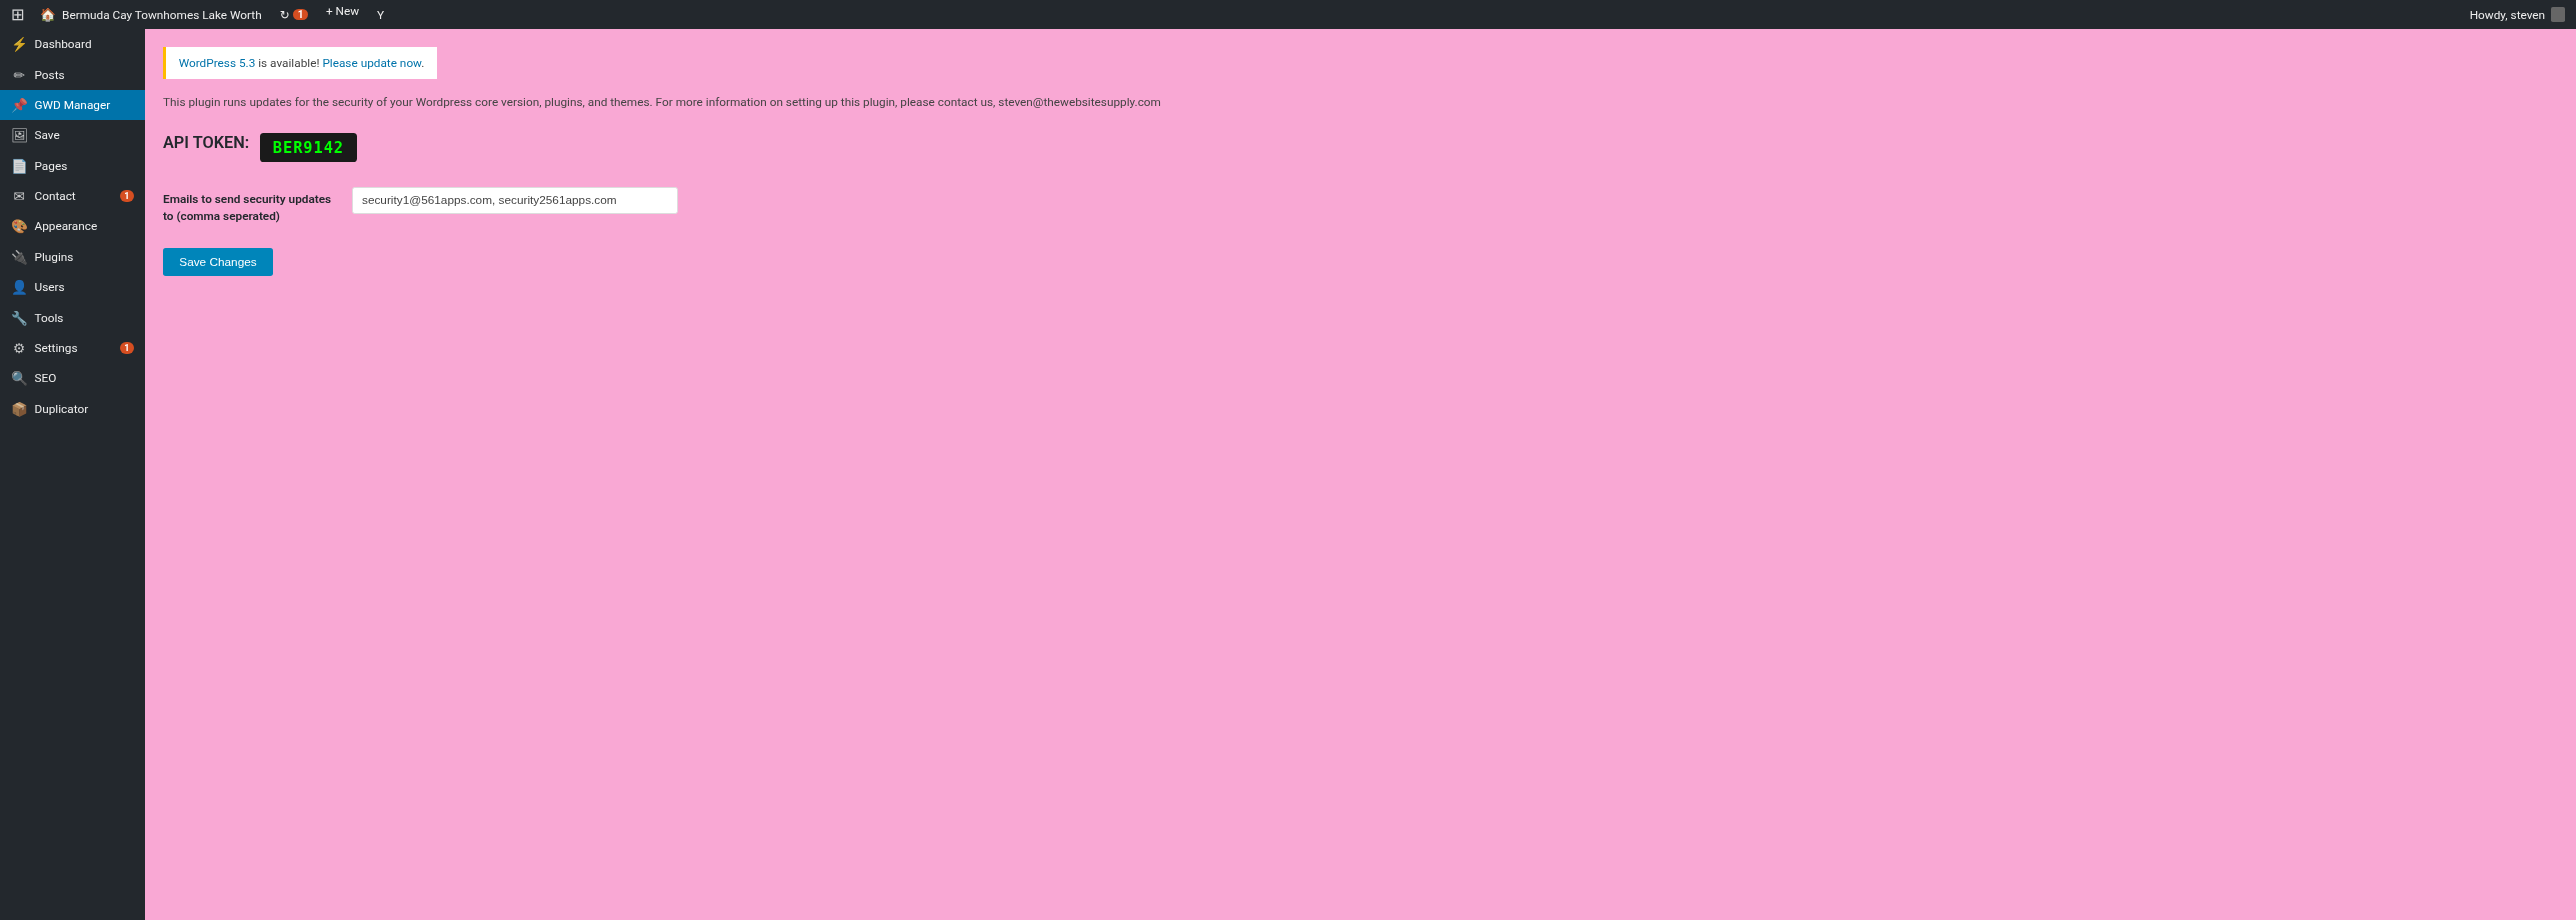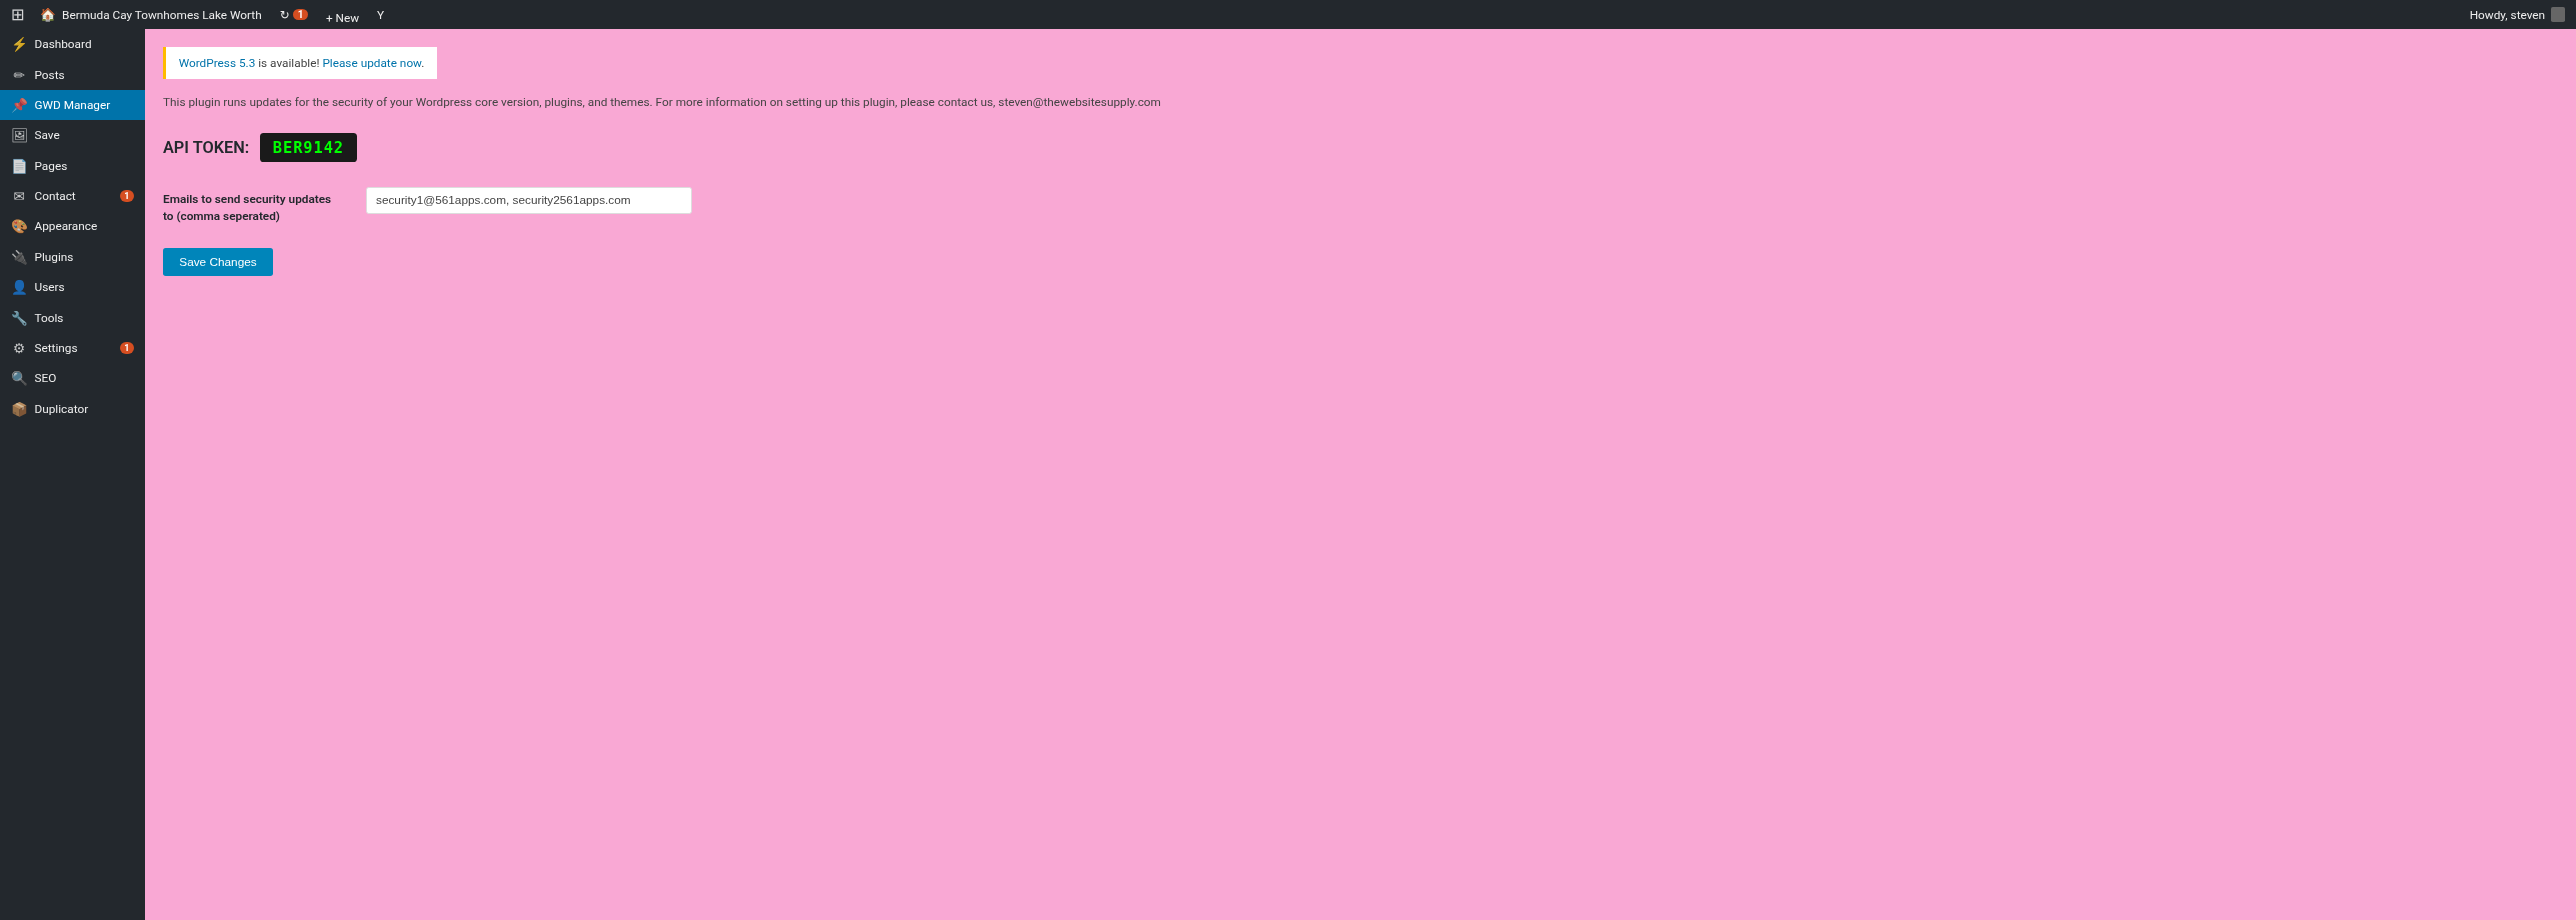--- a/index.html
+++ b/index.html
@@ -47,21 +47,21 @@
     .update-count {
       background: #d54e21;
       color: #fff;
       border-radius: 9px;
       padding: 0 4.5px;
       font-size: 10px;
       font-weight: bold;
     }
     .adminbar-new {
       display: flex;
-      align-items: flex-end;
+      align-items: flex-start;
       gap: 3.6px;
       padding: 0 9px;
       height: 21px;
       color: #eee;
     }
     .adminbar-yoast {
       padding: 0 9px;
       height: 29px;
       display: flex;
       align-items: center;
@@ -153,21 +153,21 @@
 
     .plugin-description {
       font-size: 11.8px;
       color: #444;
       margin-bottom: 22px;
       line-height: 1.5;
     }
 
     .api-token-row {
       display: flex;
-      align-items: center;
+      align-items: flex-start;
       gap: 11px;
       margin-bottom: 25px;
     }
     .api-token-label {
       font-size: 16.3px;
       font-weight: 600;
       color: #23282d;
     }
     .api-token-value {
       background: #1a1a1a;
@@ -179,21 +179,21 @@
       border-radius: 3.6px;
       letter-spacing: 0.9px;
     }
 
     .form-table {
       margin-bottom: 22px;
     }
     .form-row {
       display: flex;
       align-items: flex-start;
-      gap: 22px;
+      gap: 8px;
       margin-bottom: 14.5px;
     }
     .form-label {
       width: 181px;
       flex-shrink: 0;
       font-weight: 600;
       font-size: 11.8px;
       color: #23282d;
       padding-top: 3.6px;
       line-height: 1.5;

